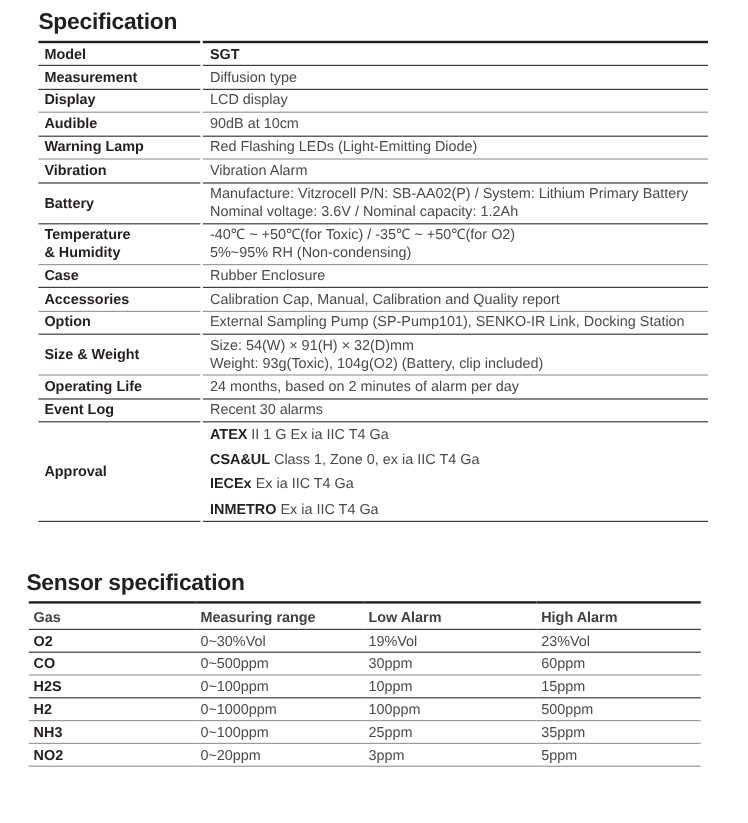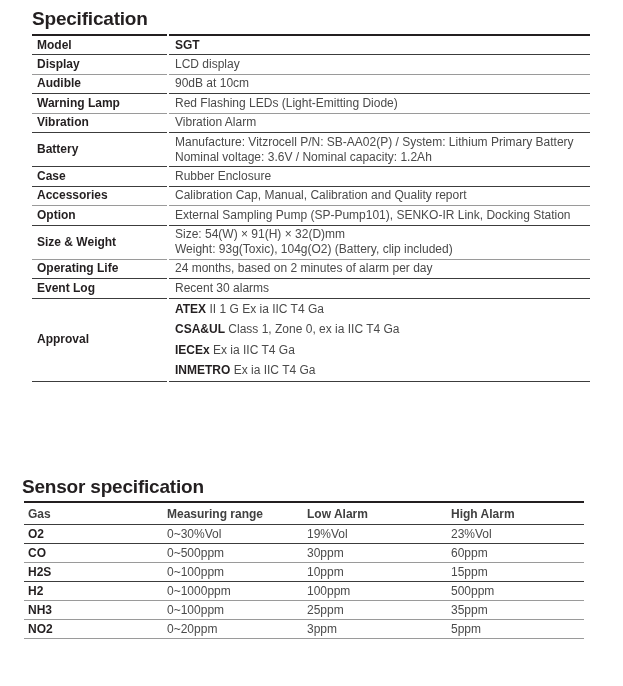--- a/index.html
+++ b/index.html
@@ -33,20 +33,24 @@
 <body>
 
 <div class="h1" id="spec-title">Specification</div>
 
 <table id="spec-table">
   <tbody>
     <tr class="r1">
       <td class="k">Model</td>
       <td class="v" style="font-weight:bold;color:#231f20">SGT</td>
     </tr>
+    <tr class="r1">
+      <td class="k">Measurement</td>
+      <td class="v">Diffusion type</td>
+    </tr>
     <tr class="r1 light">
       <td class="k">Display</td>
       <td class="v">LCD display</td>
     </tr>
     <tr class="r1">
       <td class="k">Audible</td>
       <td class="v">90dB at 10cm</td>
     </tr>
     <tr class="r1 light">
       <td class="k">Warning Lamp</td>
@@ -54,20 +58,30 @@
     </tr>
     <tr class="r1">
       <td class="k">Vibration</td>
       <td class="v">Vibration Alarm</td>
     </tr>
     <tr class="r2">
       <td class="k">Battery</td>
       <td class="v">
         <div>Manufacture: Vitzrocell P/N: SB-AA02(P) / System: Lithium Primary Battery</div>
         <div>Nominal voltage: 3.6V / Nominal capacity: 1.2Ah</div>
+      </td>
+    </tr>
+    <tr class="r2 light">
+      <td class="k">
+        <div>Temperature</div>
+        <div>&amp; Humidity</div>
+      </td>
+      <td class="v">
+        <div>-40℃ ~ +50℃(for Toxic) / -35℃ ~ +50℃(for O2)</div>
+        <div>5%~95% RH (Non-condensing)</div>
       </td>
     </tr>
     <tr class="r1">
       <td class="k">Case</td>
       <td class="v">Rubber Enclosure</td>
     </tr>
     <tr class="r1 light">
       <td class="k">Accessories</td>
       <td class="v">Calibration Cap, Manual, Calibration and Quality report</td>
     </tr>

